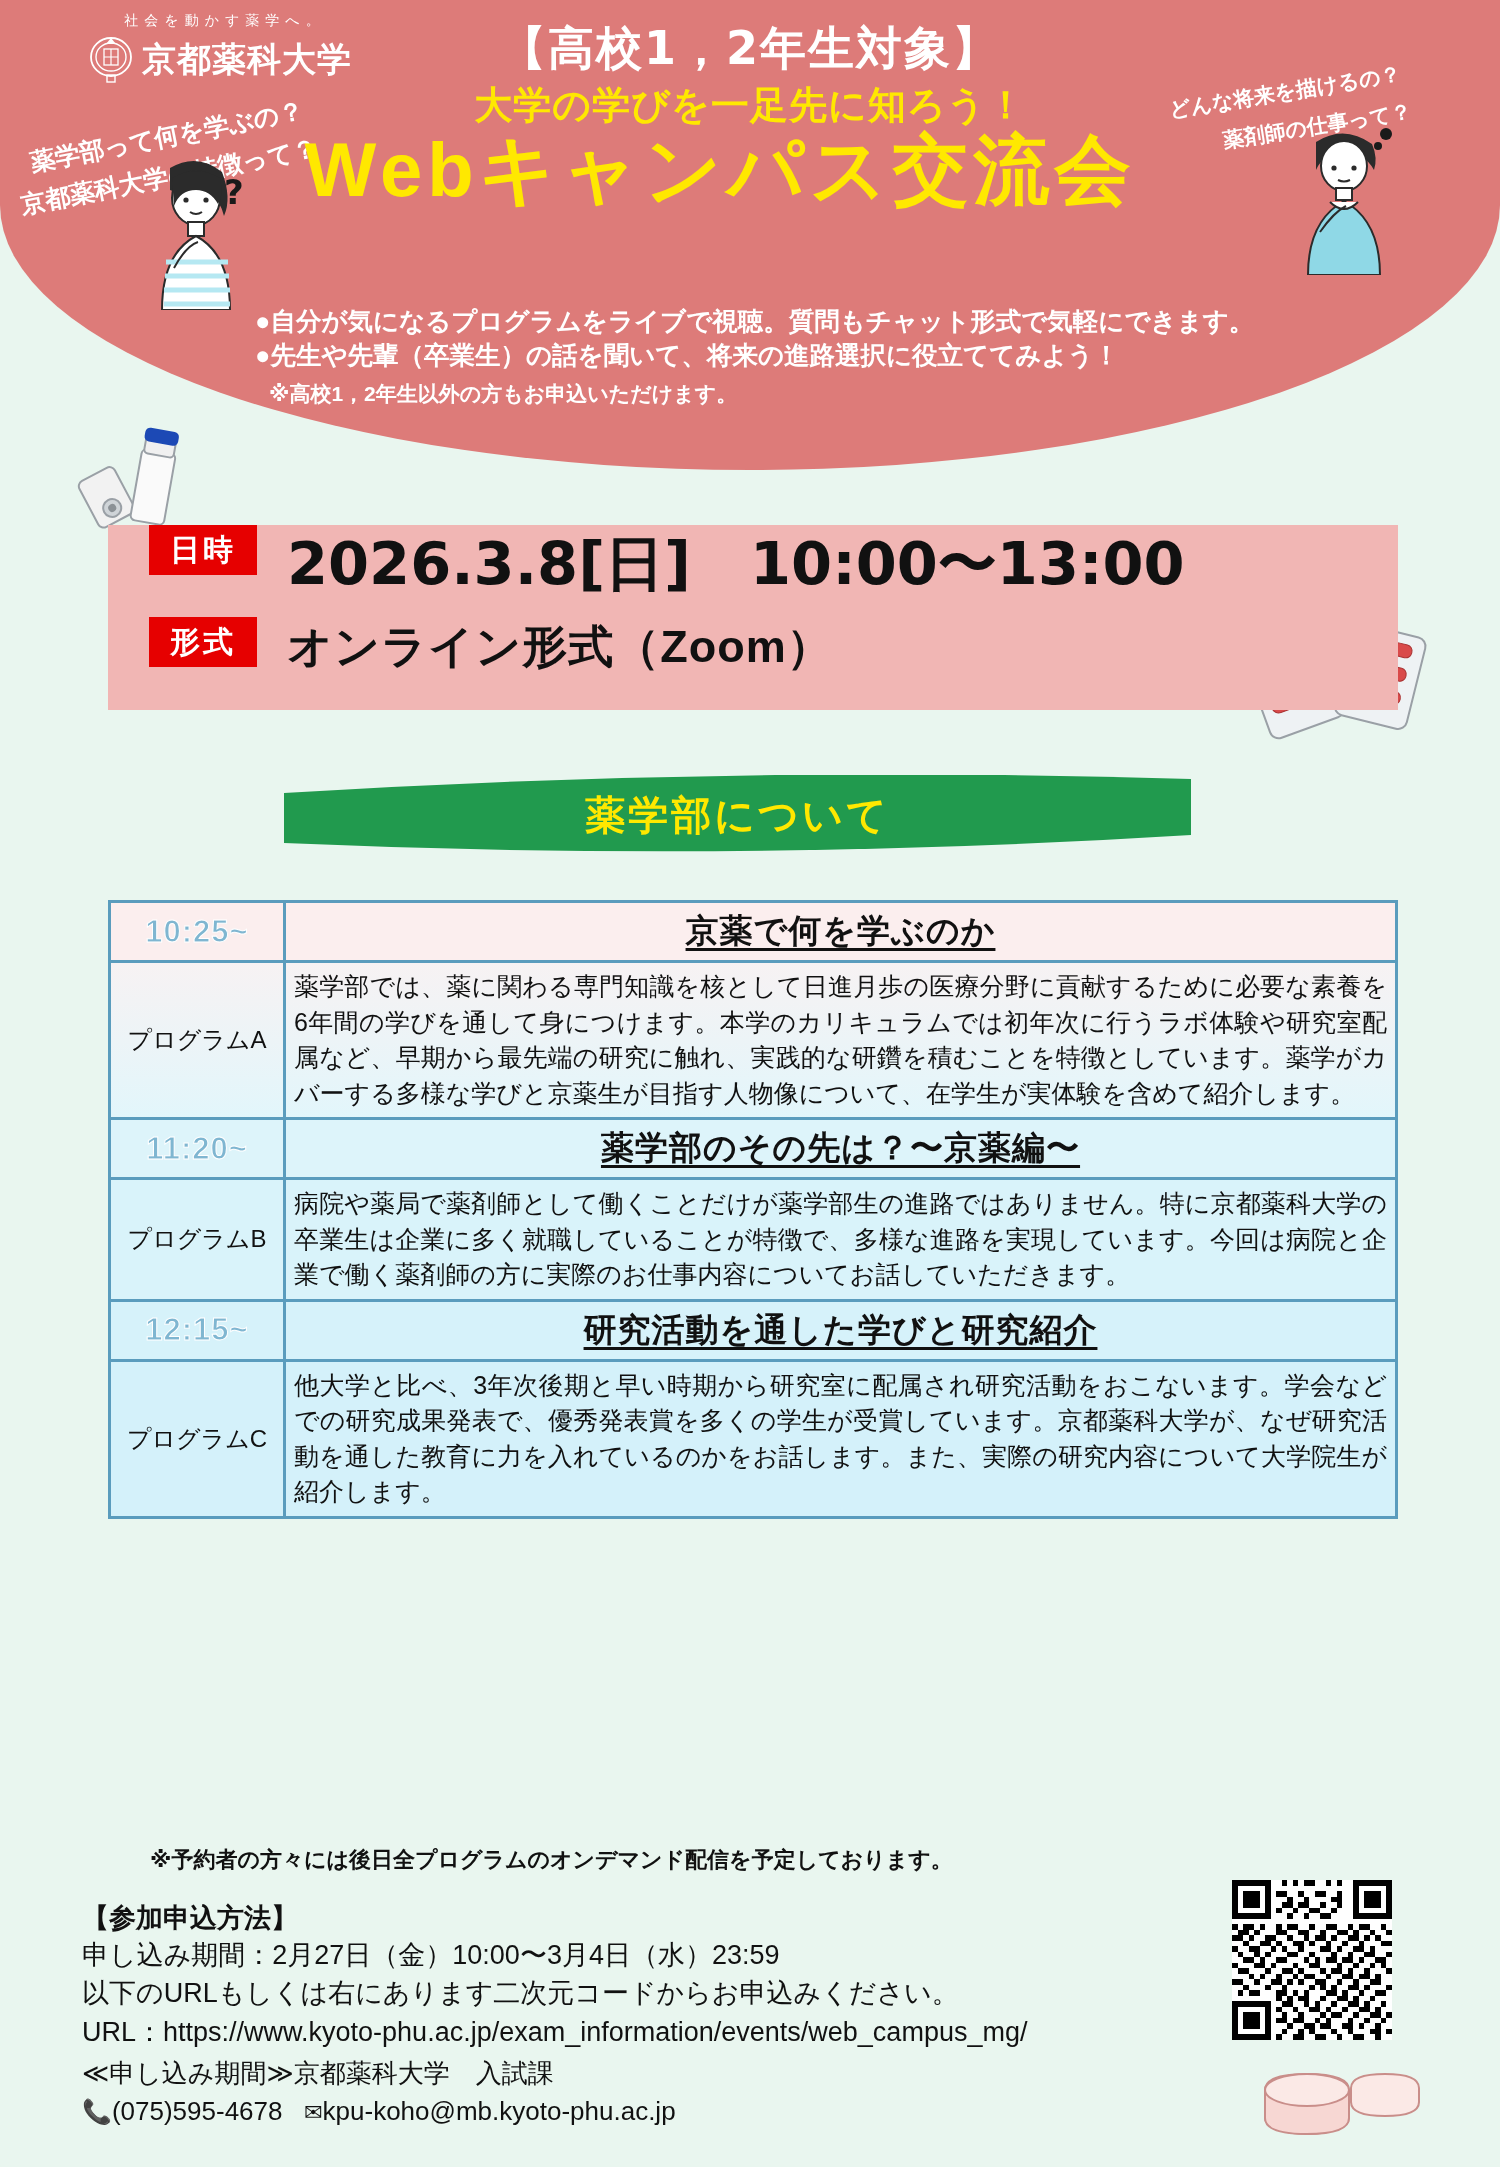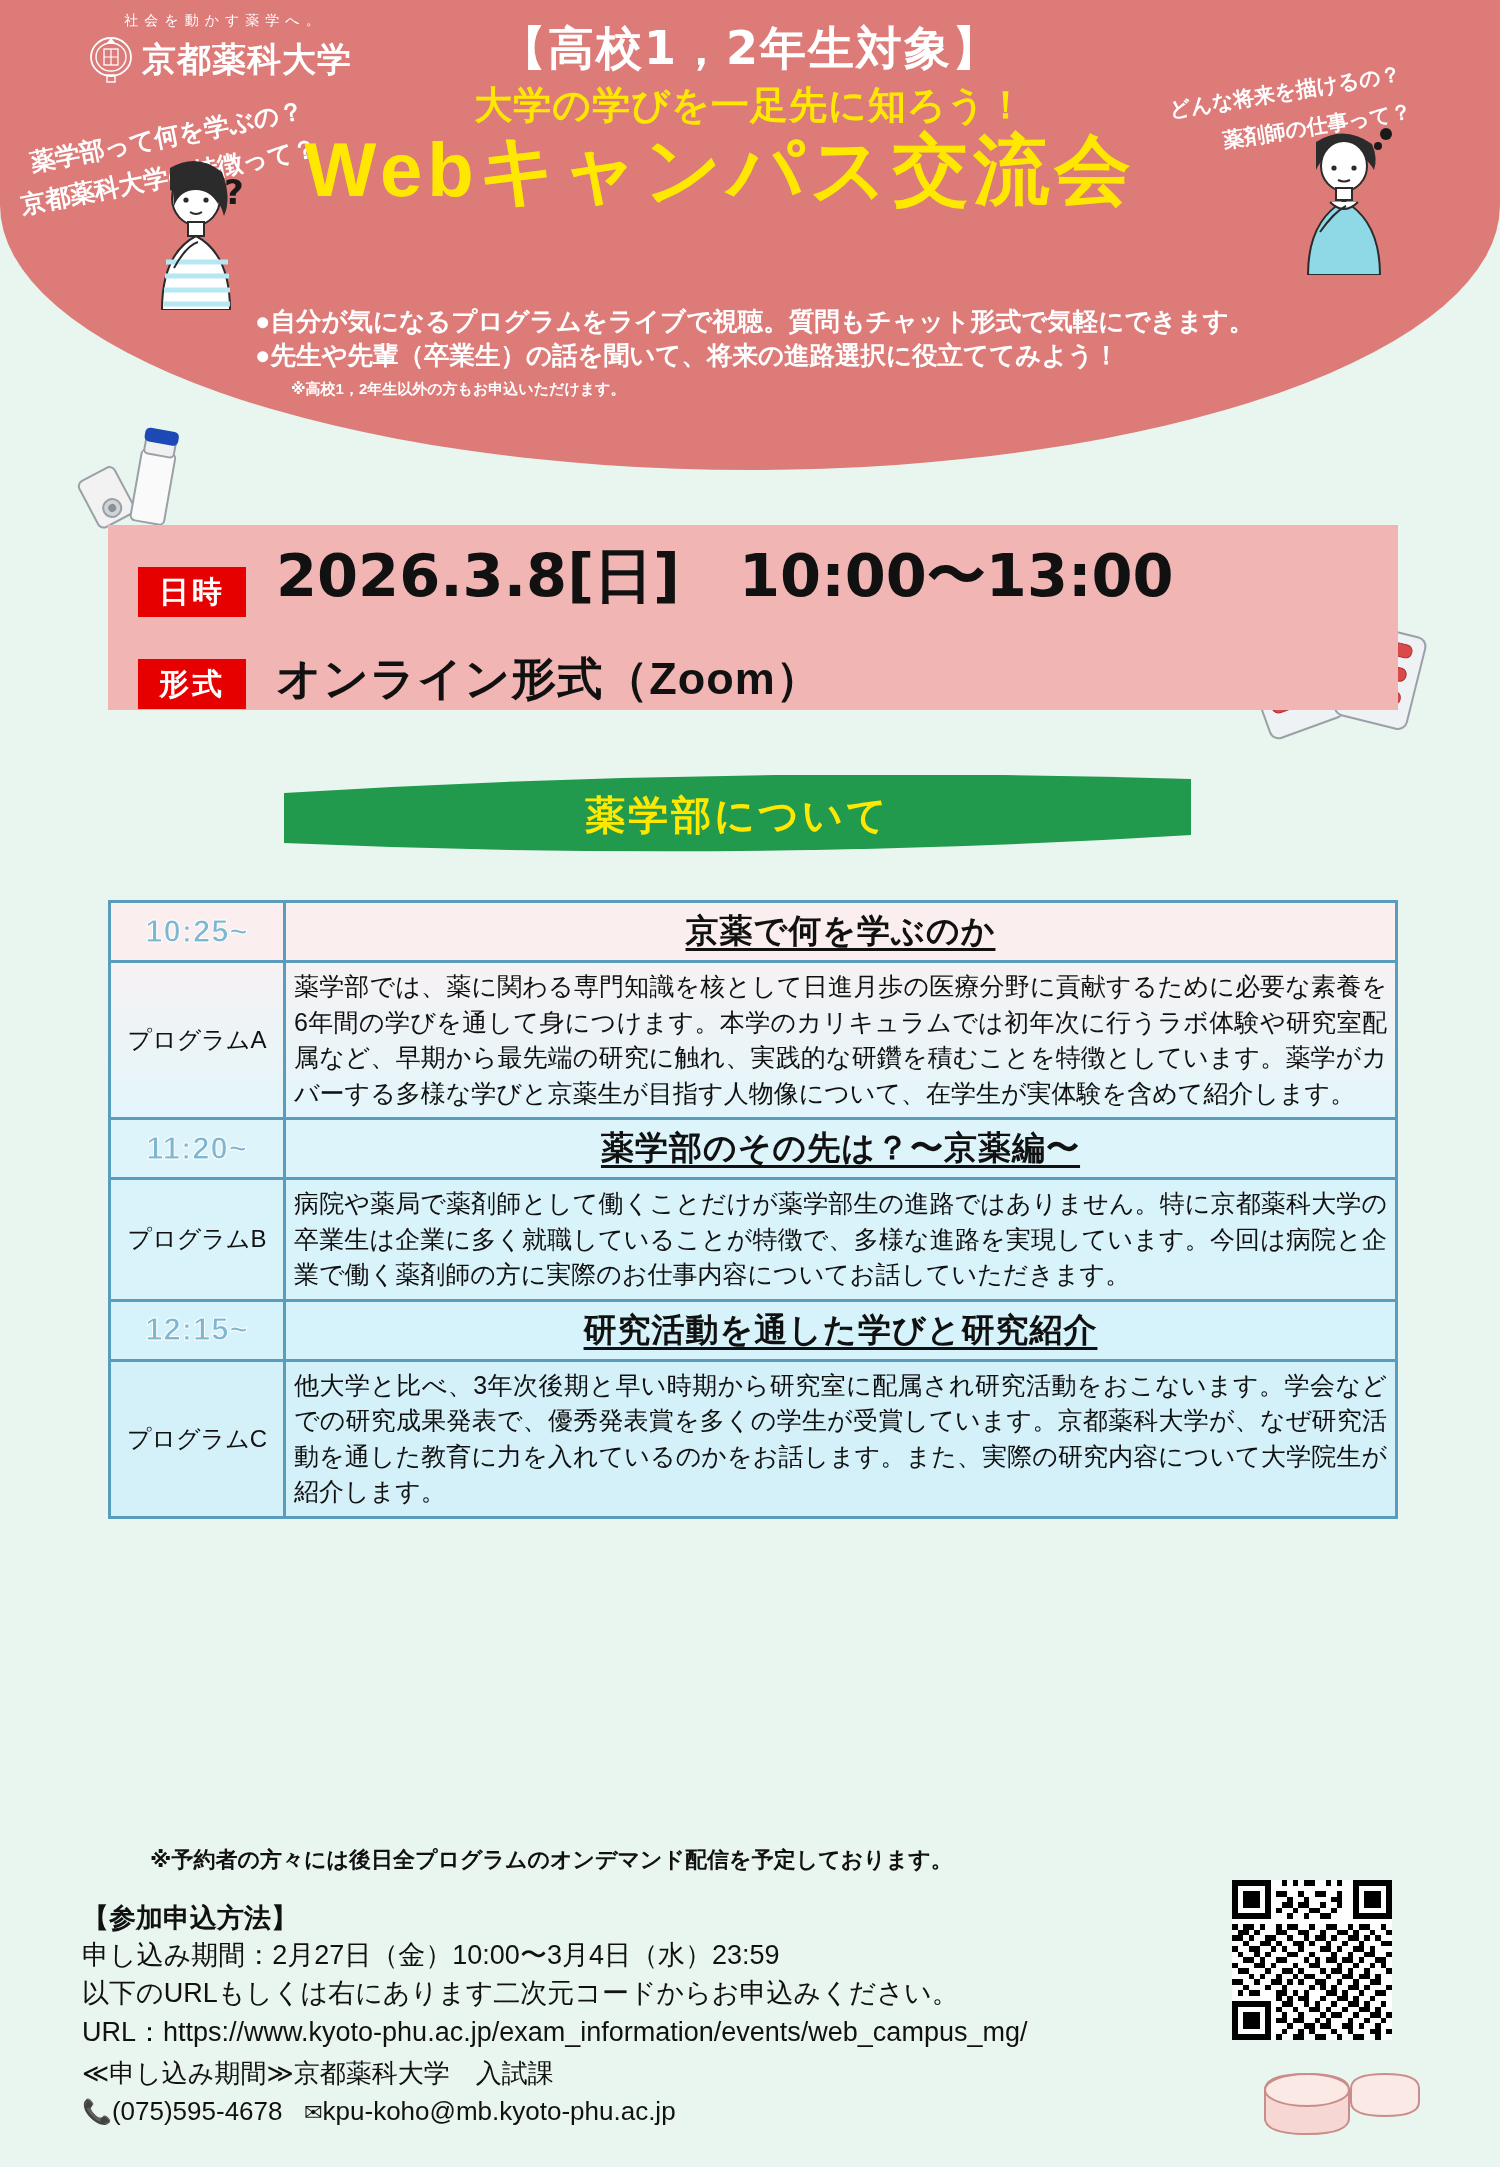--- a/index.html
+++ b/index.html
@@ -58,40 +58,40 @@
     line-height:1.05;
   }
 
   #bullets{
     position:absolute; left:255px; top:305px; width:1180px; color:#fff;
   }
   .bullet-line{
     font-size:25.5px; font-weight:bold; line-height:1.33; white-space:nowrap;
   }
   #bullet-note{
-    font-size:15px; font-weight:bold; margin-top:7px; margin-left:36px;
+    font-size:21px; font-weight:bold; margin-top:7px; margin-left:14px;
     white-space:nowrap;
   }
 
   
   .person{ position:absolute; }
   #person-left{ left:140px; top:150px; width:115px; height:160px; }
   #person-right{ left:1290px; top:120px; width:110px; height:155px; }
 
   
   #vial-deco{ position:absolute; left:52px; top:425px; width:160px; height:105px; }
   #pill-sheet-deco{ position:absolute; left:1240px; top:610px; width:190px; height:130px; }
   #jar-deco{ position:absolute; left:1255px; top:2040px; width:175px; height:105px; }
 
   
   #info-panel{
     position:absolute; left:108px; top:525px; width:1290px; height:185px;
     background:#f1b6b4;
   }
-  .info-row{ display:flex; align-items:flex-end; height:92px; padding-left:30px; }
+  .info-row{ display:flex; align-items:flex-start; height:92px; padding-left:41px; }
   .info-tag{
     background:#e60000; color:#fff; font-weight:bold; font-size:30px;
     width:108px; height:50px; display:flex; align-items:center;
     justify-content:center; letter-spacing:3px; flex:0 0 108px;
   }
   #info-date-value{
     margin-left:30px; font-size:59px; font-weight:bold; color:#111;
     letter-spacing:0px; white-space:nowrap;
     font-family:"DejaVu Sans","Liberation Sans",sans-serif;
   }

